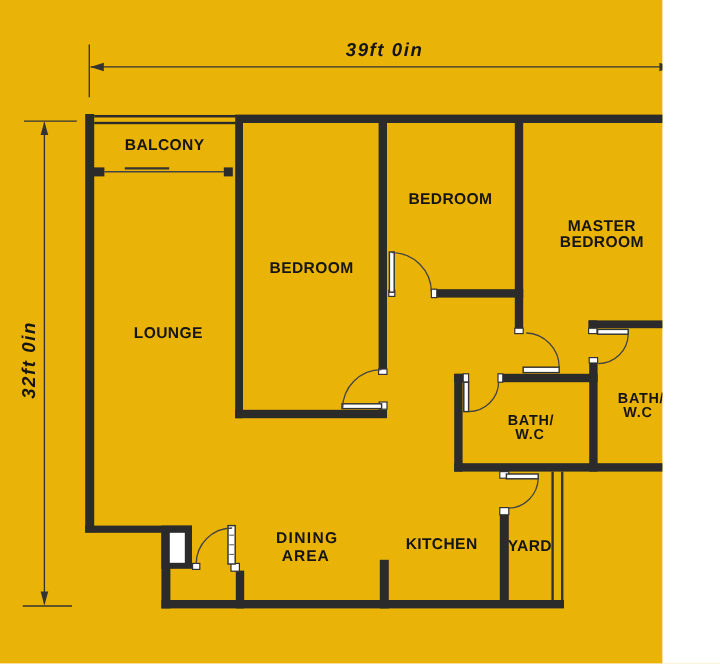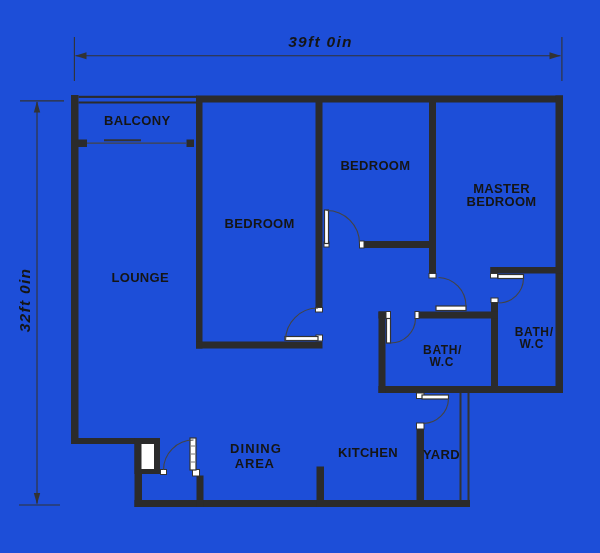--- a/index.html
+++ b/index.html
@@ -1,16 +1,16 @@
 <!DOCTYPE html>
 <html><head>
 <meta charset="utf-8">
 <style>
 html,body{margin:0;padding:0;background:#fff;}
-#c{position:relative;width:600px;height:553px;background:#1d4ed8;overflow:hidden;}
+#c{position:relative;width:552px;height:553px;background:#eab308;overflow:hidden;}
 svg{position:absolute;left:0;top:0;filter:blur(0.3px);}
 text{font-family:"Liberation Sans",sans-serif;font-weight:bold;fill:#151515;}
 .rm{font-size:13px;letter-spacing:0.3px;}
 .bt{font-size:12px;letter-spacing:0.6px;}
 .dim{font-size:15.5px;font-style:italic;letter-spacing:1.3px;}
 </style>
 </head>
 <body>
 <div id="c">
 <svg width="600" height="553" viewBox="0 0 600 553">

